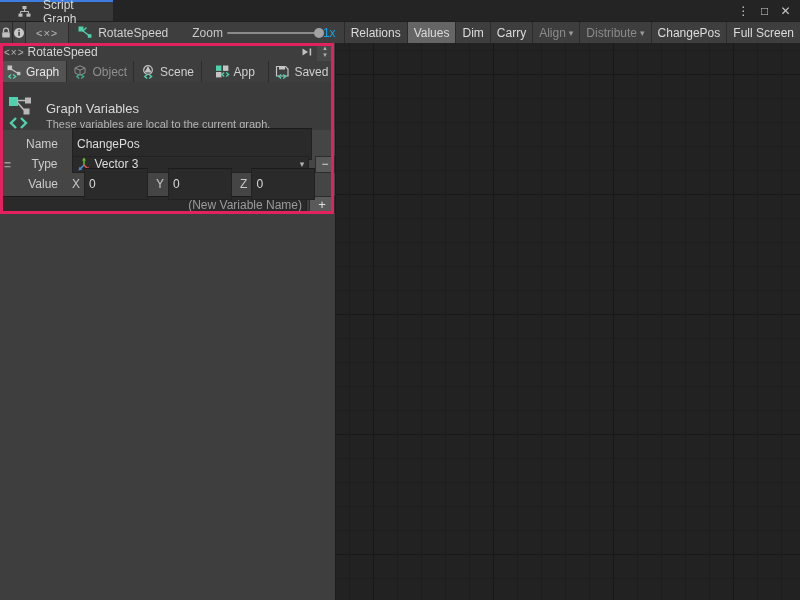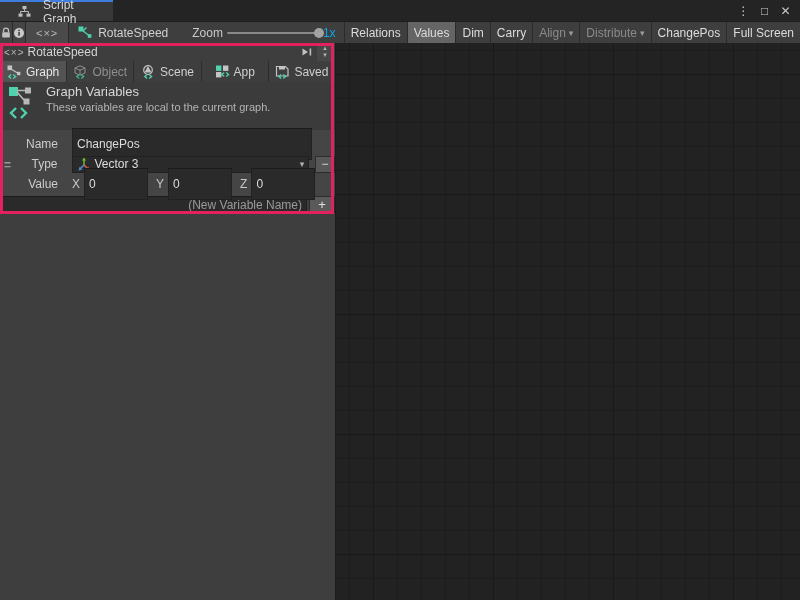--- a/index.html
+++ b/index.html
@@ -56,21 +56,21 @@
 
   .bb-tabs { height:21px; display:flex; background:#343434; }
   .bb-tab {
     flex:1; display:flex; align-items:center; justify-content:center; gap:4px;
     background:#3e3e3e; border-right:1px solid #2c2c2c; color:#cfcfcf; cursor:default;
   }
   .bb-tab:last-child { border-right:none; }
   .bb-tab.active { background:#535353; color:#e6e6e6; }
   .bb-tab.dim { color:#8f8f8f; }
 
-  .bb-section { height:48px; display:flex; align-items:flex-start; gap:8px; padding:2px 8px 0 8px; background:#3b3b3b; }
+  .bb-section { height:48px; display:flex; align-items:flex-end; gap:8px; padding:2px 8px 0 8px; background:#3b3b3b; }
   .bb-section-text .title { font-size:13px; color:#d8d8d8; margin-bottom:2px; }
   .bb-section-text .desc { font-size:11px; color:#b4b4b4; }
 
   .bb-rows { position:relative; height:66px; background:#454545; padding:4px 0 0 0; }
   .drag-handle { position:absolute; left:4px; top:28px; color:#9a9a9a; font-size:12px; font-weight:bold; }
   .var-row { display:flex; align-items:center; height:20px; padding-left:10px; }
   .var-label { width:48px; text-align:right; margin-right:14px; color:#cccccc; }
   .uinput {
     height:32px; background:#2a2a2a; border:1px solid #212121; border-top-color:#1b1b1b;
     color:#dcdcdc; font-family:inherit; font-size:12px; padding:0 4px; outline:none;

